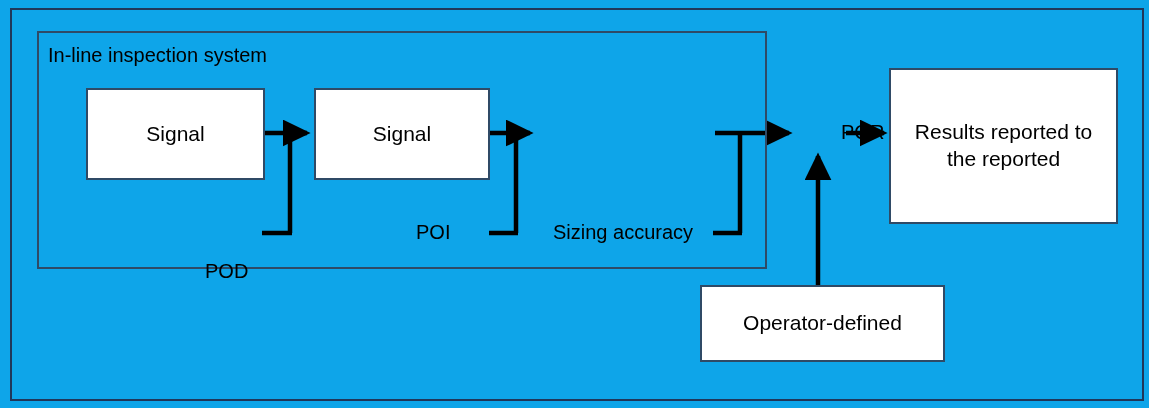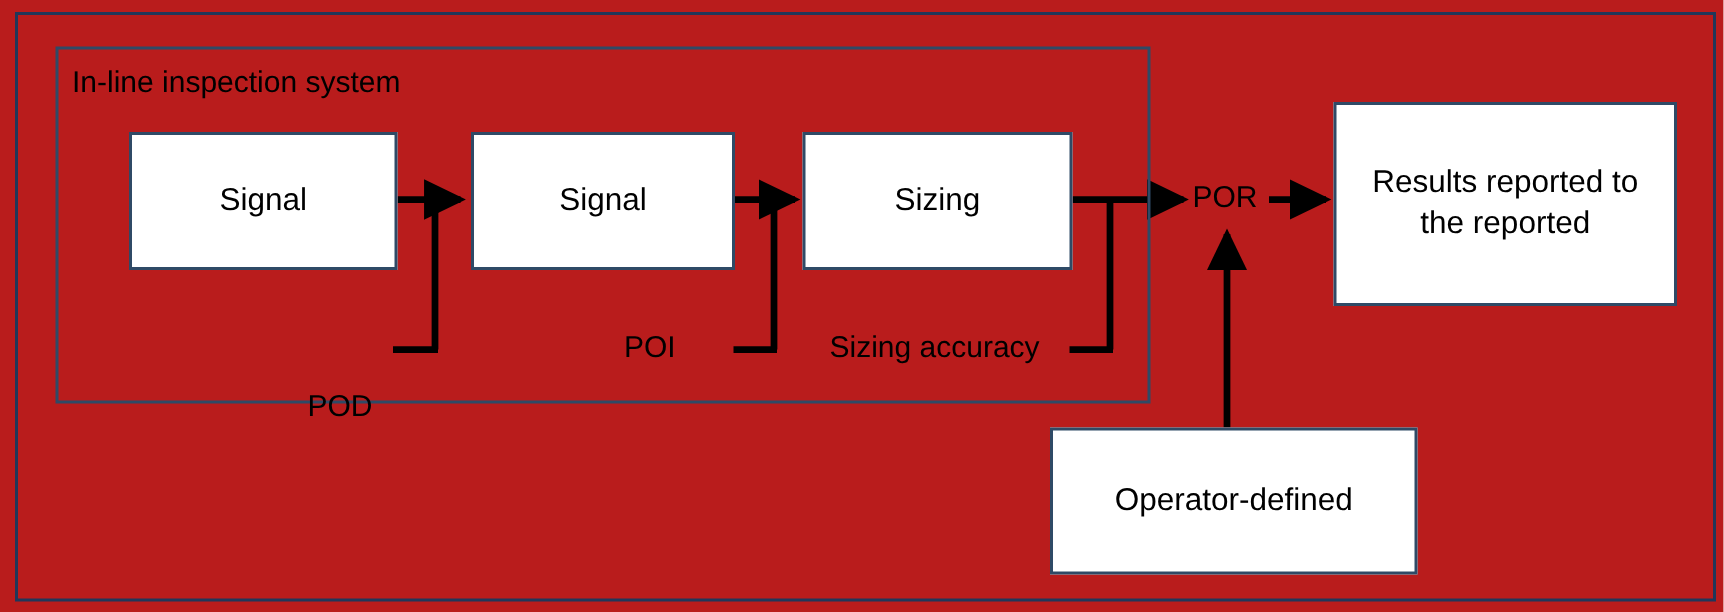--- a/index.html
+++ b/index.html
@@ -7,21 +7,21 @@
     padding: 0;
     background: #ffffff;
   }
   body {
     font-family: "Liberation Sans", sans-serif;
   }
   #canvas {
     position: relative;
     width: 1149px;
     height: 408px;
-    background: #b91c1c;
+    background: #0ea5e9;
     overflow: hidden;
   }
   svg.layer {
     position: absolute;
     left: 0;
     top: 0;
     width: 1149px;
     height: 408px;
   }
   .box {
@@ -129,40 +129,35 @@
       <span class="boxtext">Signal</span>
     </span>
   </div>
 
   <div class="box" style="left:314px; top:88px; width:176px; height:92px;">
     <span>
       <span class="boxtext">Signal</span>
     </span>
   </div>
 
-  <div class="box" style="left:535px; top:88px; width:180px; height:92px;">
-    <span>
-      <span class="boxtext">Sizing</span>
-    </span>
-  </div>
 
   <div class="lbl" style="left:205px; top:221px;margin-top:39px;">POD</div>
 
   <div class="lbl" style="left:416px; top:221px;">POI</div>
 
   <div class="lbl" style="left:553px; top:221px;text-align:center;">Sizing accuracy</div>
 
-  <div class="lbl" style="left:795px; top:121px;text-align:right;">POR</div>
+  <div class="lbl" style="left:841px; top:121px;text-align:right;">POR</div>
 
-  <div class="box" style="left:889px; top:68px; width:229px; height:136px;">
+  <div class="box" style="left:889px; top:68px; width:229px; height:156px;">
     <span>
       <span class="boxtext">Results reported to</span>
       <span class="boxtext">the reported</span>
     </span>
   </div>
 
-  <div class="box" style="left:700px; top:285px; width:245px; height:98px;">
+  <div class="box" style="left:700px; top:285px; width:245px; height:77px;">
     <span>
       <span class="boxtext">Operator-defined</span>
     </span>
   </div>
 
 </div>
 
 </body></html>

